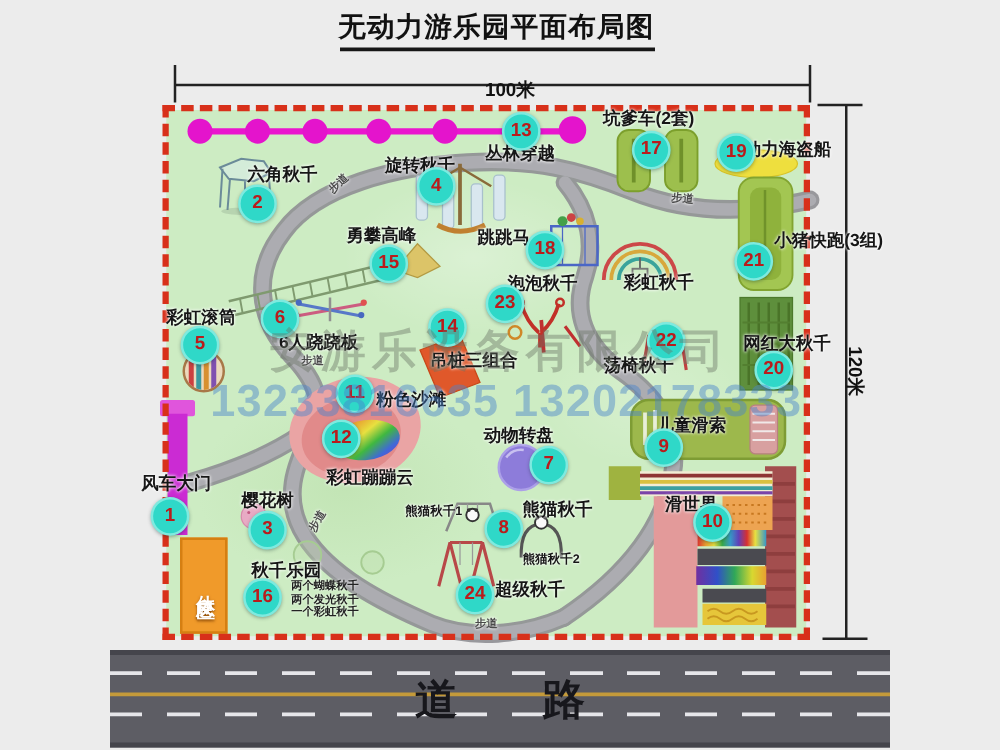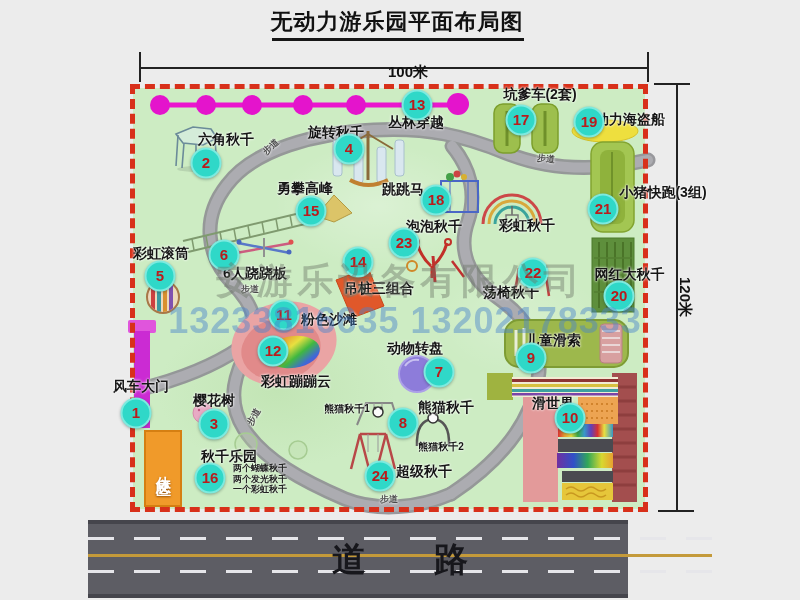--- a/index.html
+++ b/index.html
@@ -24,21 +24,21 @@
   #page-title{left:397px;top:22px;transform:translate(-50%,-50%);font-size:22px;font-weight:bold;
        color:#111;letter-spacing:1px;white-space:nowrap;}
   #title-underline{left:272px;top:38px;width:252px;height:3px;background:#161616;}
   .dim-line{background:#222;}
   #dim-top-label{left:408px;top:56px;transform:translate(-50%,-50%);font-size:15px;font-weight:bold;color:#111;margin-top:16px;}
   #dim-right-label{left:684px;top:297px;transform:translate(-50%,-50%) rotate(90deg);font-size:15px;font-weight:bold;color:#111;}
   #rest-area{left:144px;top:430px;width:34px;height:73px;background:#f09a2a;border:2px solid #d57f12;
        z-index:4;display:flex;align-items:center;justify-content:center;}
   #rest-area span{writing-mode:vertical-rl;font-size:15px;font-weight:bold;color:#fff;
        text-shadow:0 1px 2px rgba(120,60,0,.8);letter-spacing:3px;}
-  #road{left:88px;top:520px;width:540px;height:78px;background:#5d5d64;
+  #road{left:88px;top:520px;width:624px;height:78px;background:#5d5d64;
        border-top:4px solid #45454c;border-bottom:4px solid #45454c;box-sizing:border-box;z-index:2;}
   .road-dash{position:absolute;left:0;width:624px;height:3px;
        background:repeating-linear-gradient(90deg,#e6e6ea 0 26px,transparent 26px 46px);}
   #road-yellow{position:absolute;left:0;top:30px;width:624px;height:3px;background:#c49a3a;}
   #road-label{position:absolute;left:312px;top:36px;transform:translate(-50%,-50%);
        font-size:34px;font-weight:bold;color:#17171c;white-space:pre;}
   #watermark-company{left:400px;top:281px;transform:translate(-50%,-50%);font-size:36px;font-weight:bold;
        color:rgba(105,115,100,.42);letter-spacing:5px;z-index:7;white-space:nowrap;}
   #watermark-phones{left:405px;top:321px;transform:translate(-50%,-50%);font-size:36px;font-weight:bold;
        color:rgba(70,130,205,.45);letter-spacing:1px;z-index:7;white-space:nowrap;}
@@ -329,21 +329,21 @@
     <div class="lbl" style="left: 296px; top: 382px; font-size: 14px;">彩虹蹦蹦云</div>
     <div class="badge" style="left: 273px; top: 351px;">12</div>
     <div class="lbl" style="left: 416px; top: 123px; font-size: 14px;">丛林穿越</div>
     <div class="badge" style="left: 417px; top: 105px;">13</div>
     <div class="lbl" style="left: 379px; top: 289px; font-size: 14px;">吊桩三组合</div>
     <div class="badge" style="left: 358px; top: 262px;">14</div>
     <div class="lbl" style="left: 305px; top: 189px; font-size: 14px;">勇攀高峰</div>
     <div class="badge" style="left: 311px; top: 211px;">15</div>
     <div class="lbl" style="left: 229px; top: 457px; font-size: 14px;">秋千乐园</div>
     <div class="badge" style="left: 210px; top: 478px;">16</div>
-    <div class="lbl" style="left: 519px; top: 95px; font-size: 14px; margin-left: 21px;">坑爹车(2套)</div>
+    <div class="lbl" style="left: 519px; top: 95px; font-size: 14px;">坑爹车(2套)</div>
     <div class="badge" style="left: 521px; top: 120px;">17</div>
     <div class="lbl" style="left: 403px; top: 190px; font-size: 14px;">跳跳马</div>
     <div class="badge" style="left: 436px; top: 200px;">18</div>
     <div class="lbl" style="left: 623px; top: 120px; font-size: 14px;">无动力海盗船</div>
     <div class="badge" style="left: 589px; top: 122px;">19</div>
     <div class="lbl" style="left: 622px; top: 275px; font-size: 14px; padding-left: 15px;">网红大秋千</div>
     <div class="badge" style="left: 619px; top: 296px;">20</div>
     <div class="lbl" style="left: 628px; top: 193px; font-size: 14px; margin-left: 35px;">小猪快跑(3组)</div>
     <div class="badge" style="left: 603px; top: 209px;">21</div>
     <div class="lbl" style="left: 511px; top: 293px; font-size: 14px;">荡椅秋千</div>

